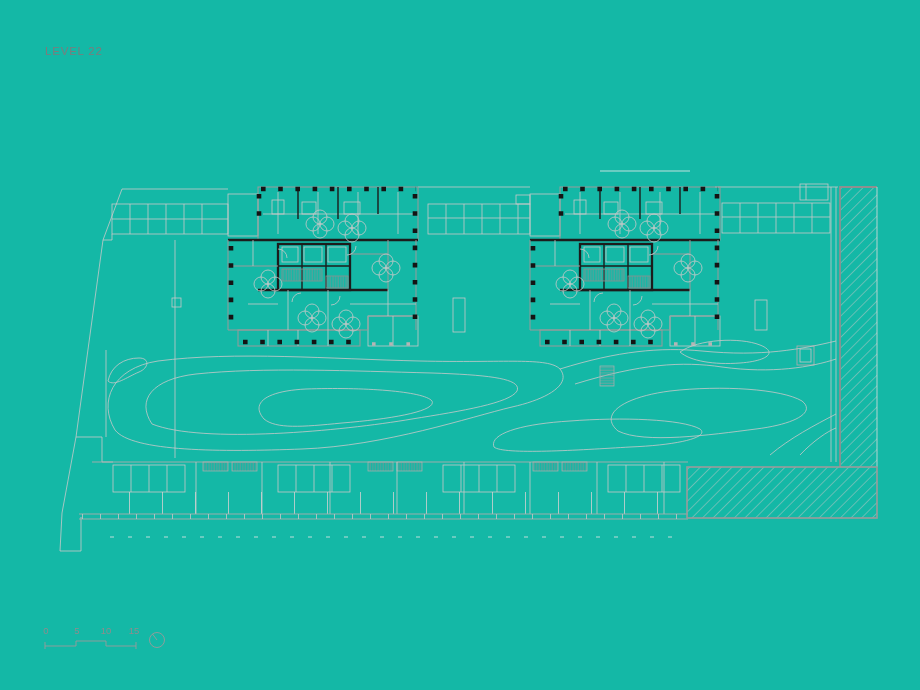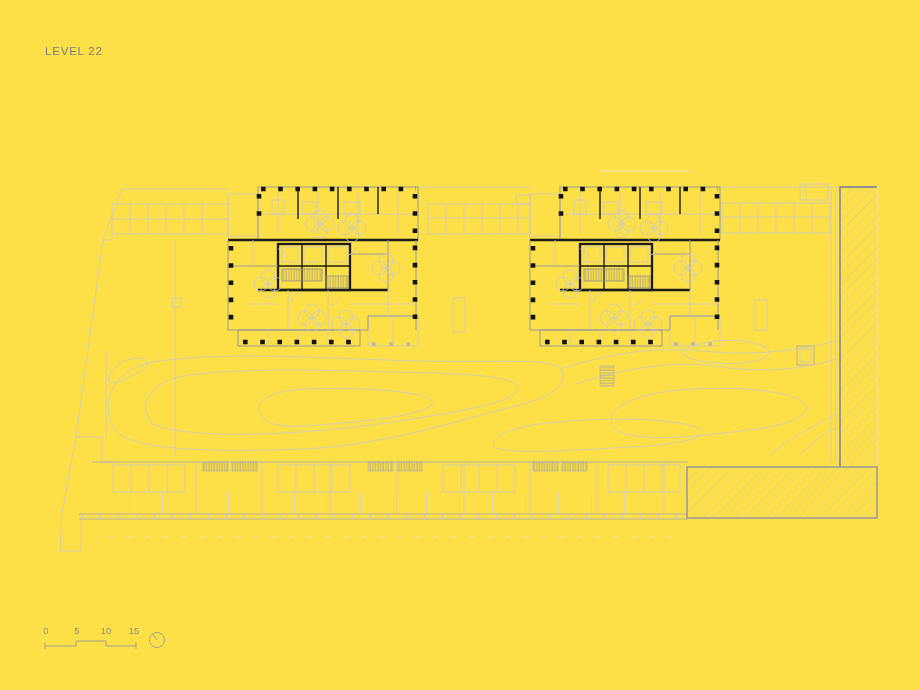--- a/index.html
+++ b/index.html
@@ -1,16 +1,16 @@
 <!DOCTYPE html>
 <html><head>
 <meta charset="utf-8">
 <style>
   html,body{margin:0;padding:0;background:#ffffff;}
-  .sheet{position:relative;width:920px;height:690px;background:#fde047;overflow:hidden;
+  .sheet{position:relative;width:920px;height:690px;background:#14b8a6;overflow:hidden;
          font-family:"Liberation Sans", sans-serif;}
   svg{position:absolute;left:0;top:0;}
   
   .lt  {stroke:#c9c9c9;fill:none;stroke-width:.8;}
   .md  {stroke:#9a9a9a;fill:none;stroke-width:1;}
   .md2 {stroke:#ababab;fill:none;stroke-width:.9;}
   .dk1 {stroke:#1c1c1c;fill:none;stroke-width:1.4;}
   .dk2 {stroke:#1c1c1c;fill:none;stroke-width:2.3;}
   .cols{stroke:#141414;stroke-width:4.6;stroke-dasharray:4.6 12.6;fill:none;}
   .hbord{stroke:#8f8f8f;fill:none;stroke-width:1.8;}

